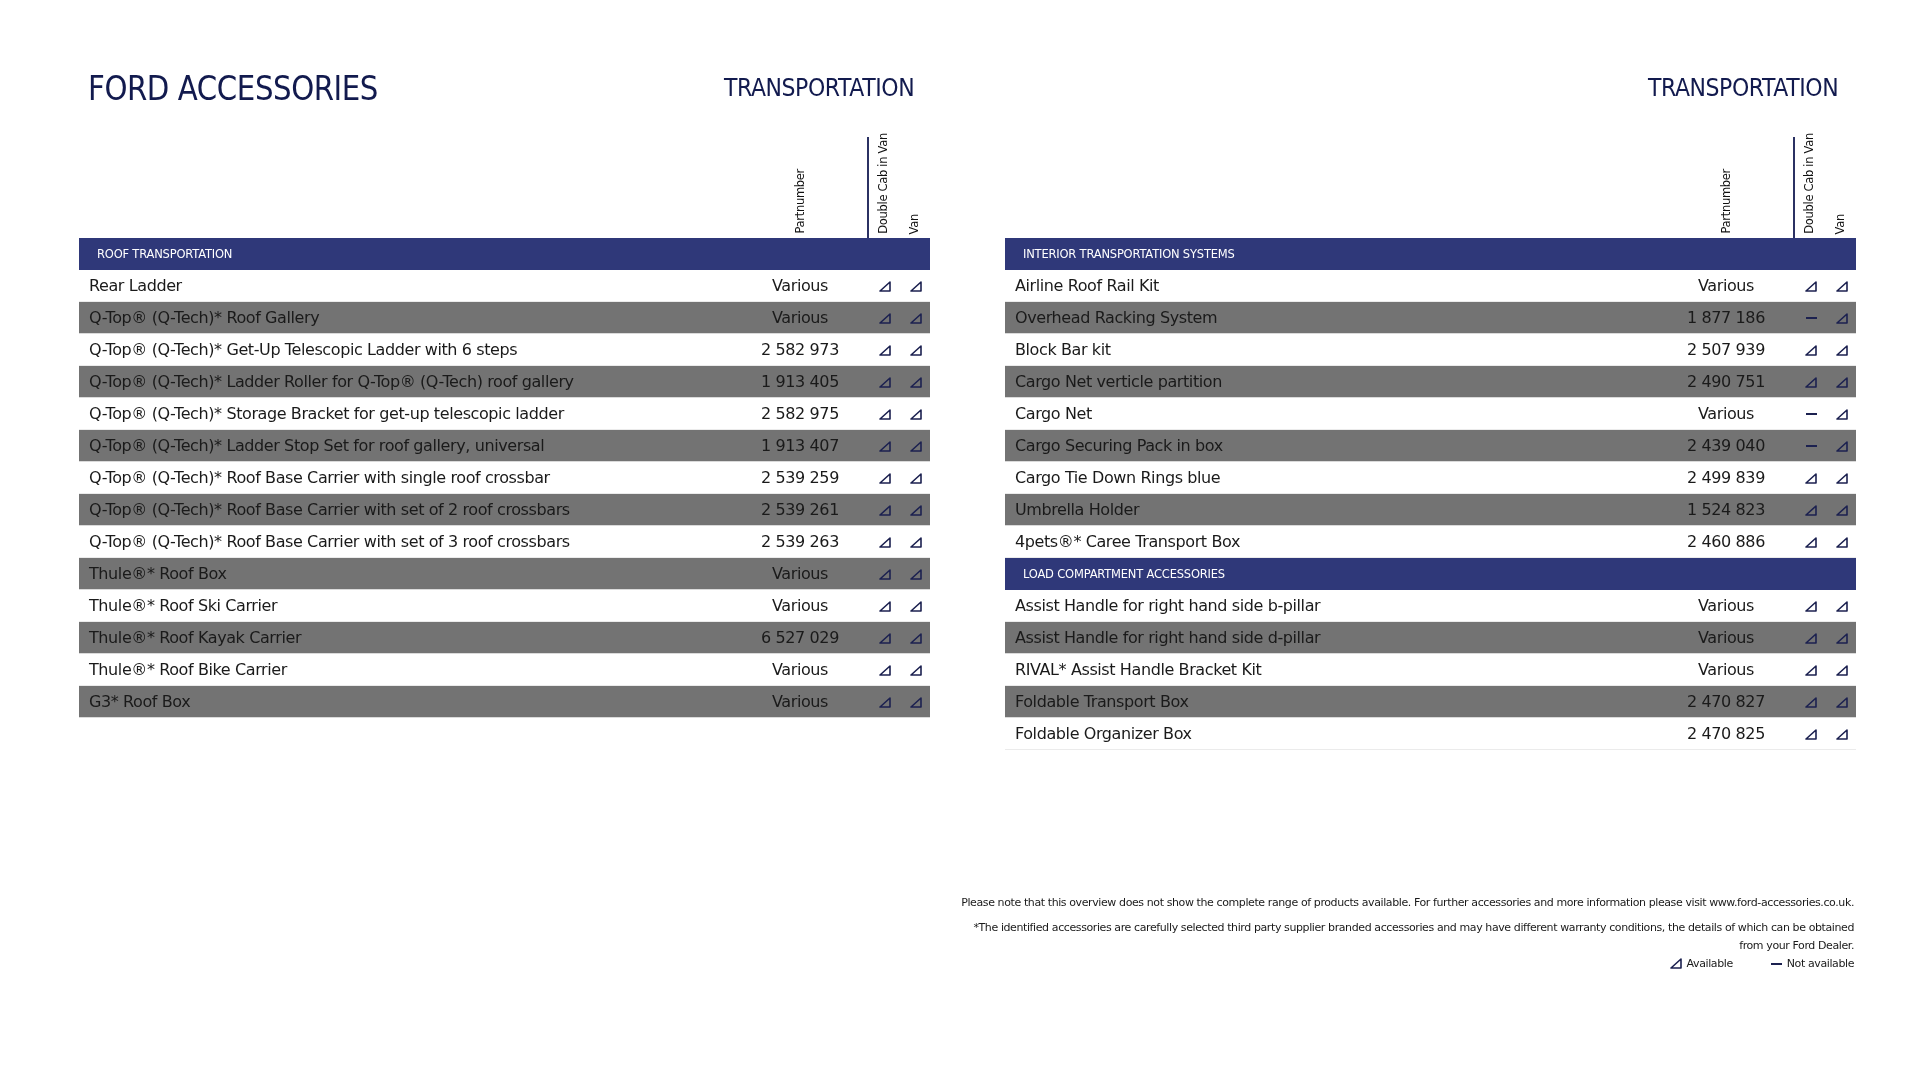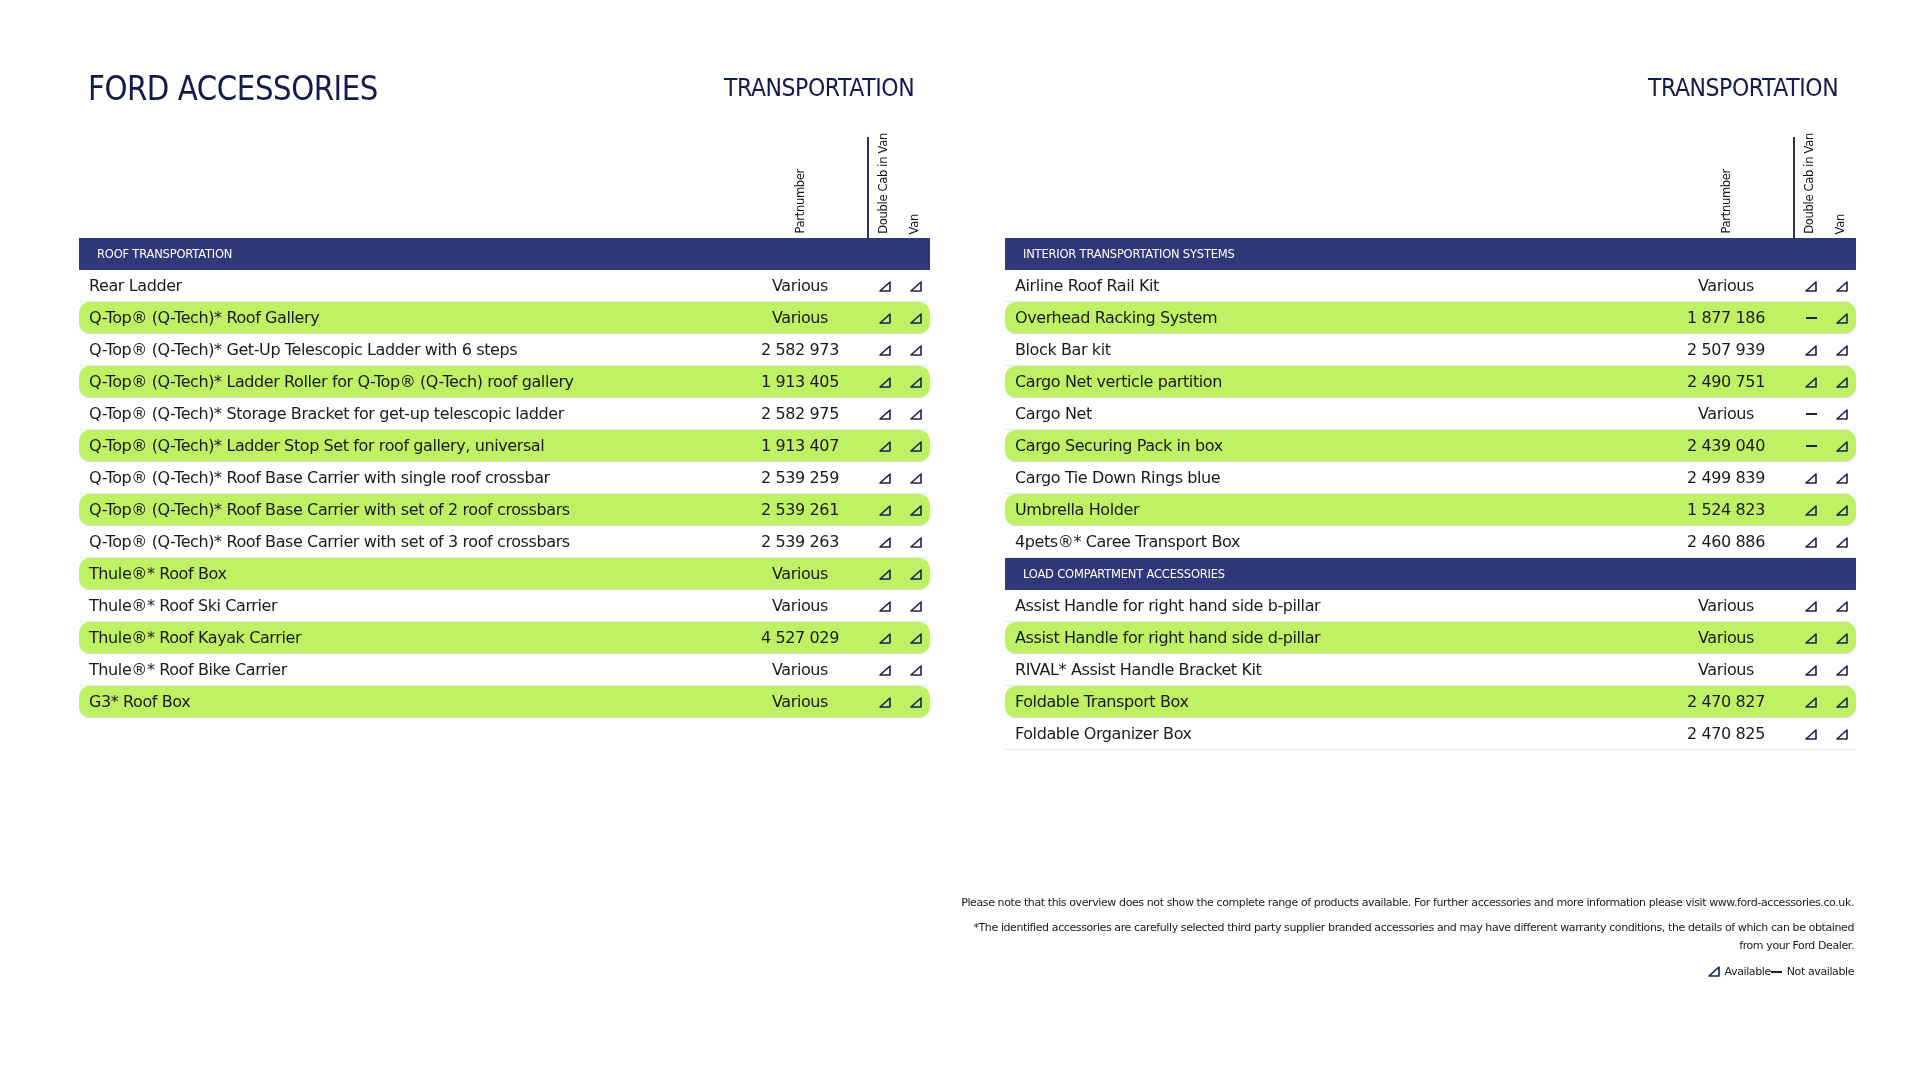--- a/index.html
+++ b/index.html
@@ -35,36 +35,36 @@
   .group-header {
     height: 32px; background: #2f3879; color: #ffffff; font-size: 11.5px;
     line-height: 32px; padding-left: 18px; box-sizing: border-box; letter-spacing: -0.2px;
     font-family: "DejaVu Sans", sans-serif;
   }
   .row {
     height: 32px; position: relative; font-size: 16px; line-height: 32px;
     border-bottom: 1px solid #ebebeb; box-sizing: border-box;
     font-family: "DejaVu Sans", sans-serif; letter-spacing: -0.4px;
   }
-  .row.alt { background: #bef264; border-bottom-color: #dadada; border-radius: 11px; }
+  .row.alt { background: #737373; border-bottom-color: #dadada; }
   .row .name { position: absolute; left: 10px; top: 0; white-space: nowrap; }
   .row .part { position: absolute; left: 660px; width: 122px; text-align: center; top: 0; }
   .row .mark { position: absolute; top: 0; width: 20px; height: 32px; display: flex; align-items: center; justify-content: center; }
   .row .mark.dc { left: 796px; }
   .row .mark.van { left: 827px; }
   .avail-icon { width: 12px; height: 11px; display: block; }
   .na-icon { width: 11px; height: 2px; background: #1c2150; display: block; }
 
   .footnotes {
     position: absolute; right: 66px; top: 894px; width: 900px; text-align: right;
     font-size: 11px; color: #1a1a1a; font-family: "DejaVu Sans", sans-serif; letter-spacing: -0.4px;
   }
   .footnotes p { margin: 0 0 8px 0; line-height: 17px; }
   .footnotes p.second { line-height: 18px; margin-bottom: 1px; }
-  .legend { display: flex; justify-content: flex-end; align-items: center; margin-top: 10px; }
+  .legend { display: flex; justify-content: flex-end; align-items: center; gap: 38px; margin-top: 2px; }
   .legend-item { display: flex; align-items: center; gap: 5px; }
 </style>
 </head>
 <body>
 
 <div id="main-title" class="title">FORD ACCESSORIES</div>
 <div id="sec-left" class="title section-title">TRANSPORTATION</div>
 <div id="sec-right" class="title section-title">TRANSPORTATION</div>
 
 <div class="panel" id="panel-left">
@@ -225,21 +225,21 @@
           </svg>
         </span>
         <span class="mark van">
           <svg class="avail-icon" viewBox="0 0 12 11">
             <path d="M1 10 L11 10 L11 1 Z" fill="none" stroke="#1c2150" stroke-width="1.6" stroke-linejoin="round"></path>
           </svg>
         </span>
       </div>
       <div class="row alt">
         <span class="name">Thule®* Roof Kayak Carrier</span>
-        <span class="part">4 527 029</span>
+        <span class="part">6 527 029</span>
         <span class="mark dc">
           <svg class="avail-icon" viewBox="0 0 12 11">
             <path d="M1 10 L11 10 L11 1 Z" fill="none" stroke="#1c2150" stroke-width="1.6" stroke-linejoin="round"></path>
           </svg>
         </span>
         <span class="mark van">
           <svg class="avail-icon" viewBox="0 0 12 11">
             <path d="M1 10 L11 10 L11 1 Z" fill="none" stroke="#1c2150" stroke-width="1.6" stroke-linejoin="round"></path>
           </svg>
         </span>

